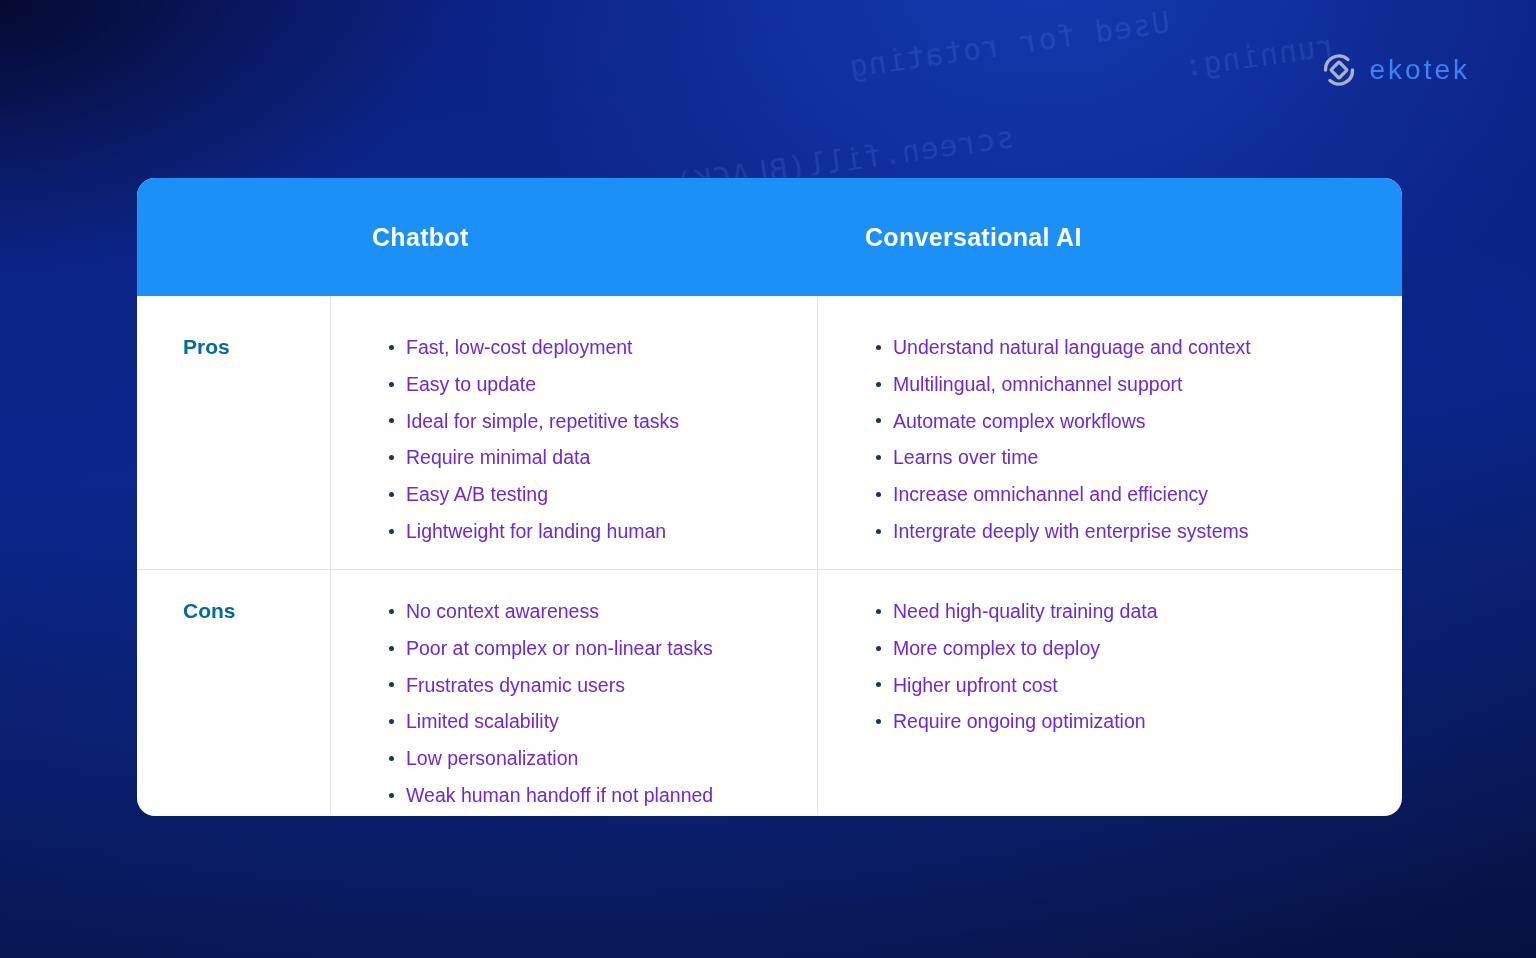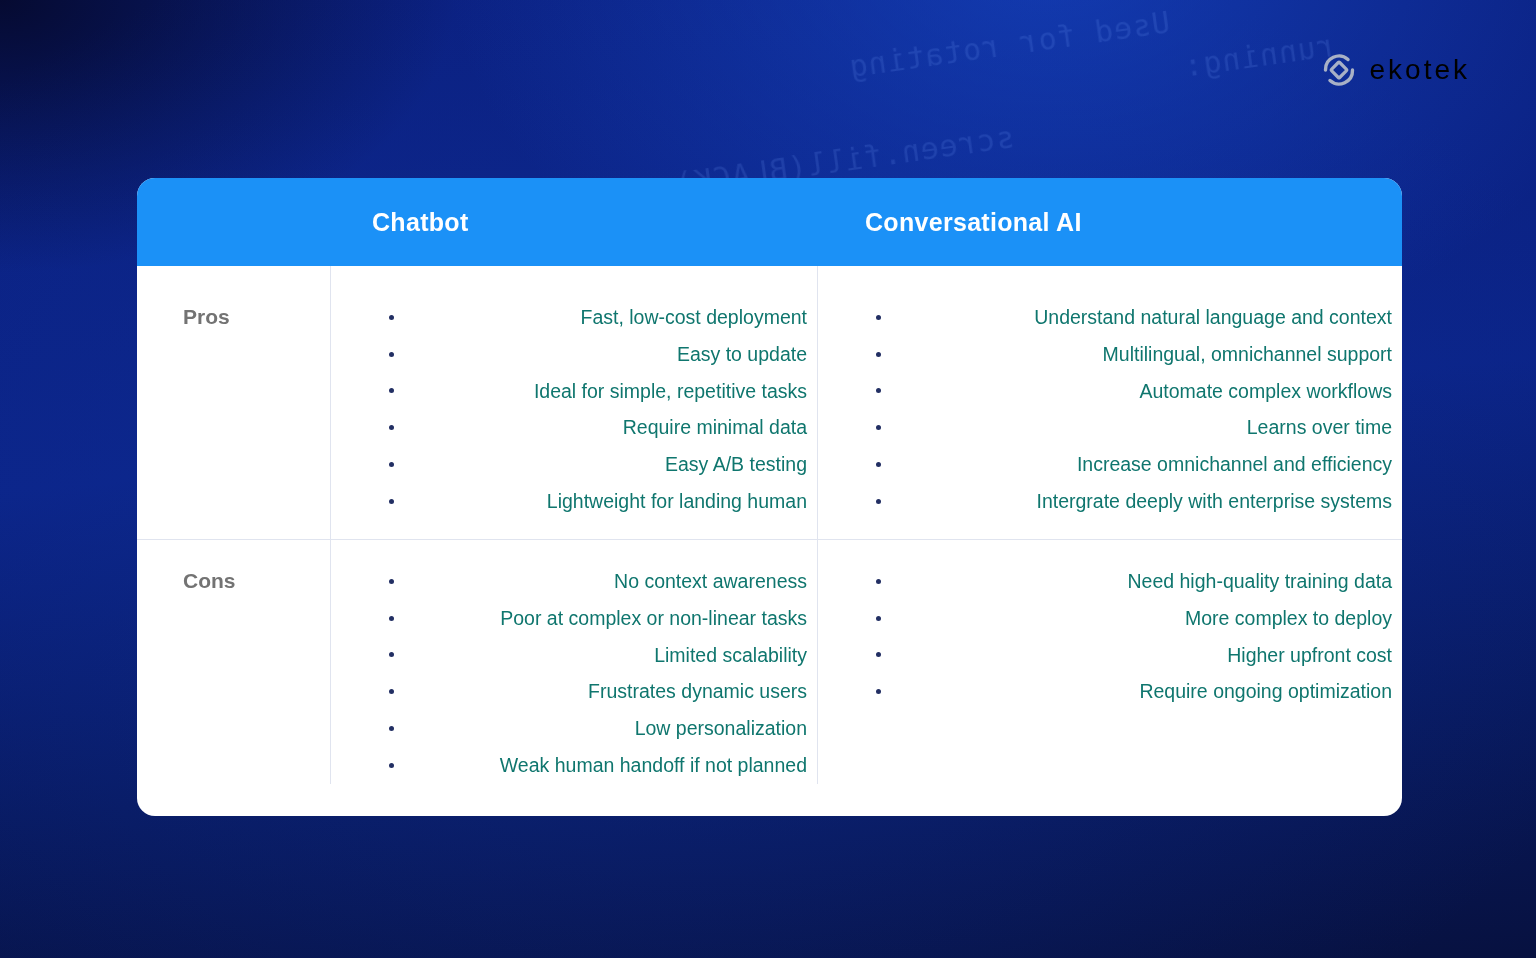--- a/index.html
+++ b/index.html
@@ -29,65 +29,64 @@
   .code-bg div:nth-child(3){margin-left:300px;}
   .code-bg div:nth-child(4){margin-left:140px;}
   .code-bg div:nth-child(5){margin-left:470px;}
   .code-bg div:nth-child(6){margin-left:700px;}
   .code-bg div:nth-child(7){margin-left:980px;font-size:26px;}
 
   
   .logo{
     position:absolute;top:50px;right:66px;
     display:flex;align-items:center;gap:11px;
-    color:#000000;
+    color:#3b82f6;
   }
   .logo-text{
     font-size:28px;letter-spacing:3px;font-weight:400;
   }
 
   
   .card{
     position:absolute;left:137px;top:178px;width:1265px;height:638px;
     background:#ffffff;border-radius:18px;overflow:hidden;
   }
   .card-header{
-    height:88px;background:#1b91f7;
+    height:118px;background:#1b91f7;
     display:grid;grid-template-columns:193px 487px 585px;
     align-items:center;
   }
   .hcell{color:#ffffff;font-size:25px;font-weight:700;letter-spacing:0.3px;}
   .hcell.h2{padding-left:42px;}
   .hcell.h3{padding-left:48px;}
 
   .trow{
     display:grid;grid-template-columns:193px 487px 585px;
     box-sizing:border-box;
   }
   .row-pros{height:273px;}
   .row-cons{height:199px;border-top:1px solid #e0e4ef;}
   .cell{box-sizing:border-box;}
   .cell.listcell{border-left:1px solid #e0e4ef;}
   .labelcell{
-    font-size:21px;font-weight:700;color:#737373;
+    font-size:21px;font-weight:700;color:#0369a1;
     padding-left:46px;line-height:36.8px;
   }
   .row-pros .labelcell{padding-top:33px;}
   .row-cons .labelcell{padding-top:23px;}
 
   ul.blist{
     list-style:none;margin:0;padding:0 10px 0 58px;
   }
   .row-pros ul.blist{padding-top:33px;}
   .row-cons ul.blist{padding-top:23px;}
   ul.blist li{
     position:relative;padding-left:17px;
-    font-size:19.5px;color:#0f766e;line-height:36.8px;
+    font-size:19.5px;color:#6d28d9;line-height:36.8px;
     white-space:nowrap;
-    text-align:right;
   }
   ul.blist li::before{
     content:"";position:absolute;left:0;top:calc(50% - 2.5px);
     width:5px;height:5px;border-radius:50%;background:#222f63;
   }
 </style>
 </head>
 <body>
 
 <div class="code-bg">
@@ -141,22 +140,22 @@
         </ul>
     </div>
   </div>
 
   <div class="trow row-cons">
     <div class="cell labelcell">Cons</div>
     <div class="cell listcell">
       <ul class="blist">
           <li>No context awareness</li>
           <li>Poor at complex or non-linear tasks</li>
+          <li>Frustrates dynamic users</li>
           <li>Limited scalability</li>
-          <li>Frustrates dynamic users</li>
           <li>Low personalization</li>
           <li>Weak human handoff if not planned</li>
         </ul>
     </div>
     <div class="cell listcell">
       <ul class="blist">
           <li>Need high-quality training data</li>
           <li>More complex to deploy</li>
           <li>Higher upfront cost</li>
           <li>Require ongoing optimization</li>

